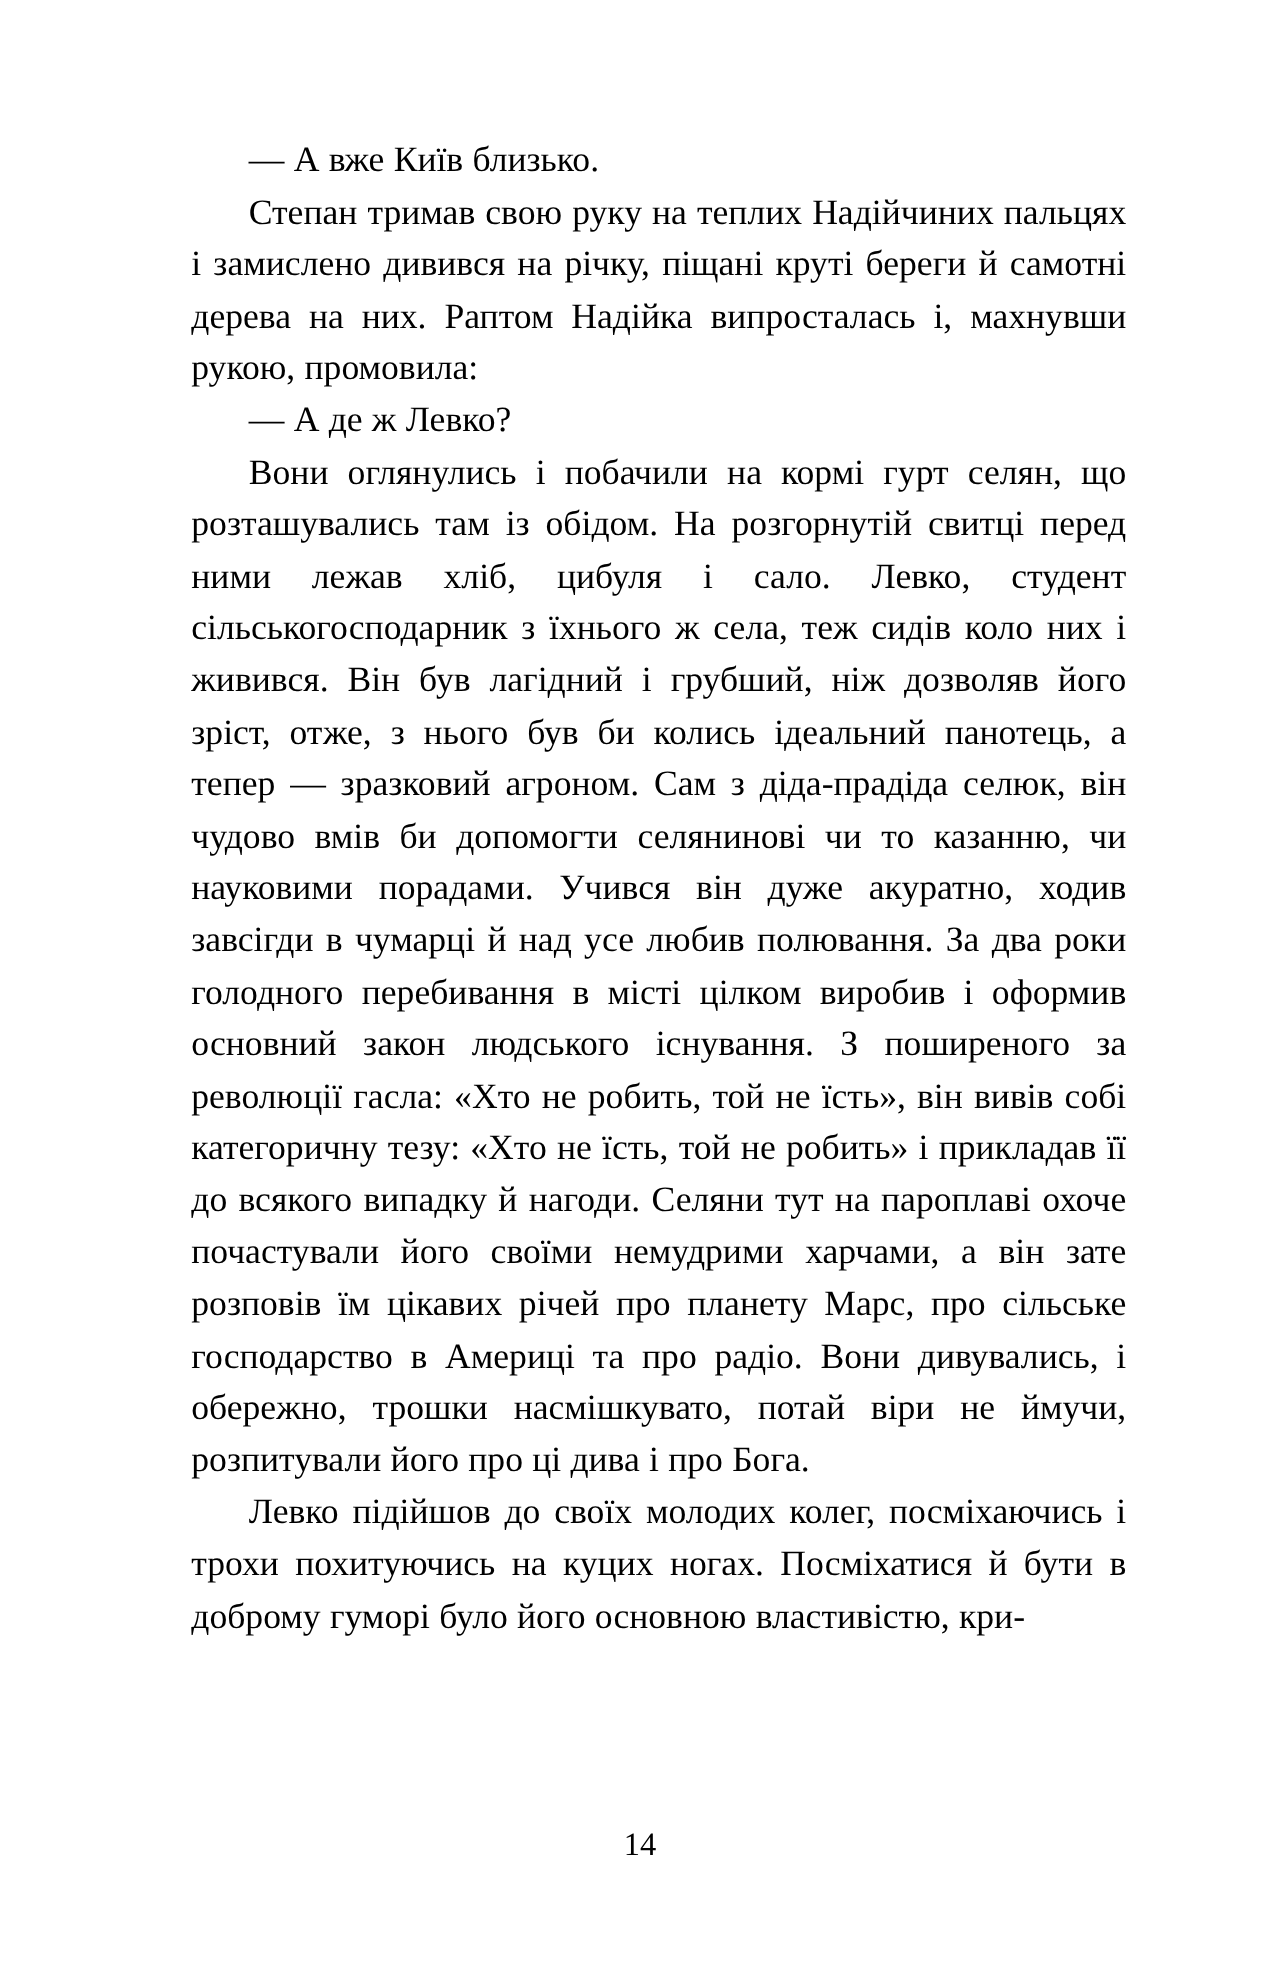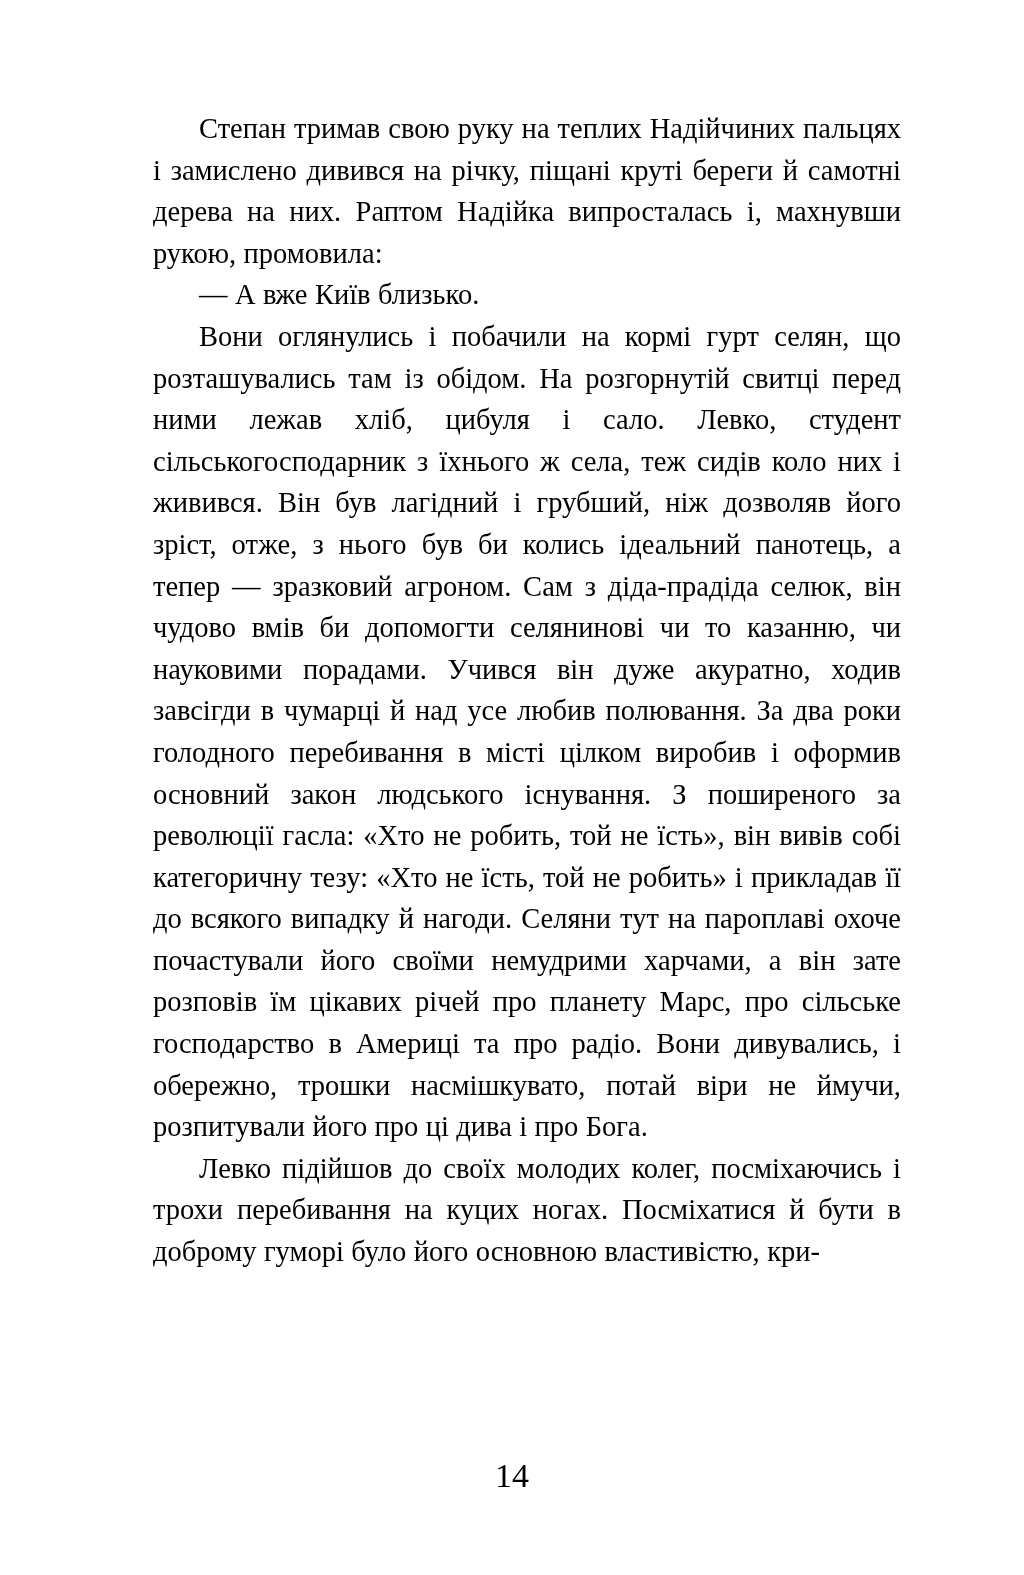--- a/index.html
+++ b/index.html
@@ -44,40 +44,41 @@
   }
   .para + .para {
     margin-top: 0;
   }
   .page-number {
     position: absolute;
     left: 0;
     top: 1461px;
     width: 1024px;
     text-align: center;
-    font-size: 34px;
+    font-size: 26px;
     line-height: 30px;
     font-family: "Liberation Serif", "DejaVu Serif", serif;
     color: #000000;
   }
 </style>
 </head>
 <body>
 
 <div class="page">
 
   <div class="text-block">
 
+    <p class="para dialogue">— А вже Київ близько.</p>
+
     <p class="para">Степан тримав свою руку на теплих Надійчиних пальцях і замислено дивився на річку, піщані круті береги й самотні дерева на них. Раптом Надійка випросталась і, махнувши рукою, промовила:</p>
 
-    <p class="para dialogue">— А вже Київ близько.</p>
 
-
+    <p class="para dialogue">— А де ж Левко?</p>
 
     <p class="para">Вони оглянулись і побачили на кормі гурт селян, що розташувались там із обідом. На розгорнутій свитці перед ними лежав хліб, цибуля і сало. Левко, студент сільськогосподарник з їхнього ж села, теж сидів коло них і живився. Він був лагідний і грубший, ніж дозволяв його зріст, отже, з нього був би колись ідеальний панотець, а тепер — зразковий агроном. Сам з діда-прадіда селюк, він чудово вмів би допомогти селянинові чи то казанню, чи науковими порадами. Учився він дуже акуратно, ходив завсігди в чумарці й над усе любив полювання. За два роки голодного перебивання в місті цілком виробив і оформив основний закон людського існування. З поширеного за революції гасла: «Хто не робить, той не їсть», він вивів собі категоричну тезу: «Хто не їсть, той не робить» і прикладав її до всякого випадку й нагоди. Селяни тут на пароплаві охоче почастували його своїми немудрими харчами, а він зате розповів їм цікавих річей про планету Марс, про сільське господарство в Америці та про радіо. Вони дивувались, і обережно, трошки насмішкувато, потай віри не ймучи, розпитували його про ці дива і про Бога.</p>
 
-    <p class="para">Левко підійшов до своїх молодих колег, посміхаючись і трохи перебивання на куцих ногах. Посміхатися й бути в доброму гуморі було його основною властивістю, кри-</p>
+    <p class="para">Левко підійшов до своїх молодих колег, посміхаючись і трохи похитуючись на куцих ногах. Посміхатися й бути в доброму гуморі було його основною властивістю, кри-</p>
 
   </div>
 
   <div class="page-number">14</div>
 
 </div>
 
 </body></html>

